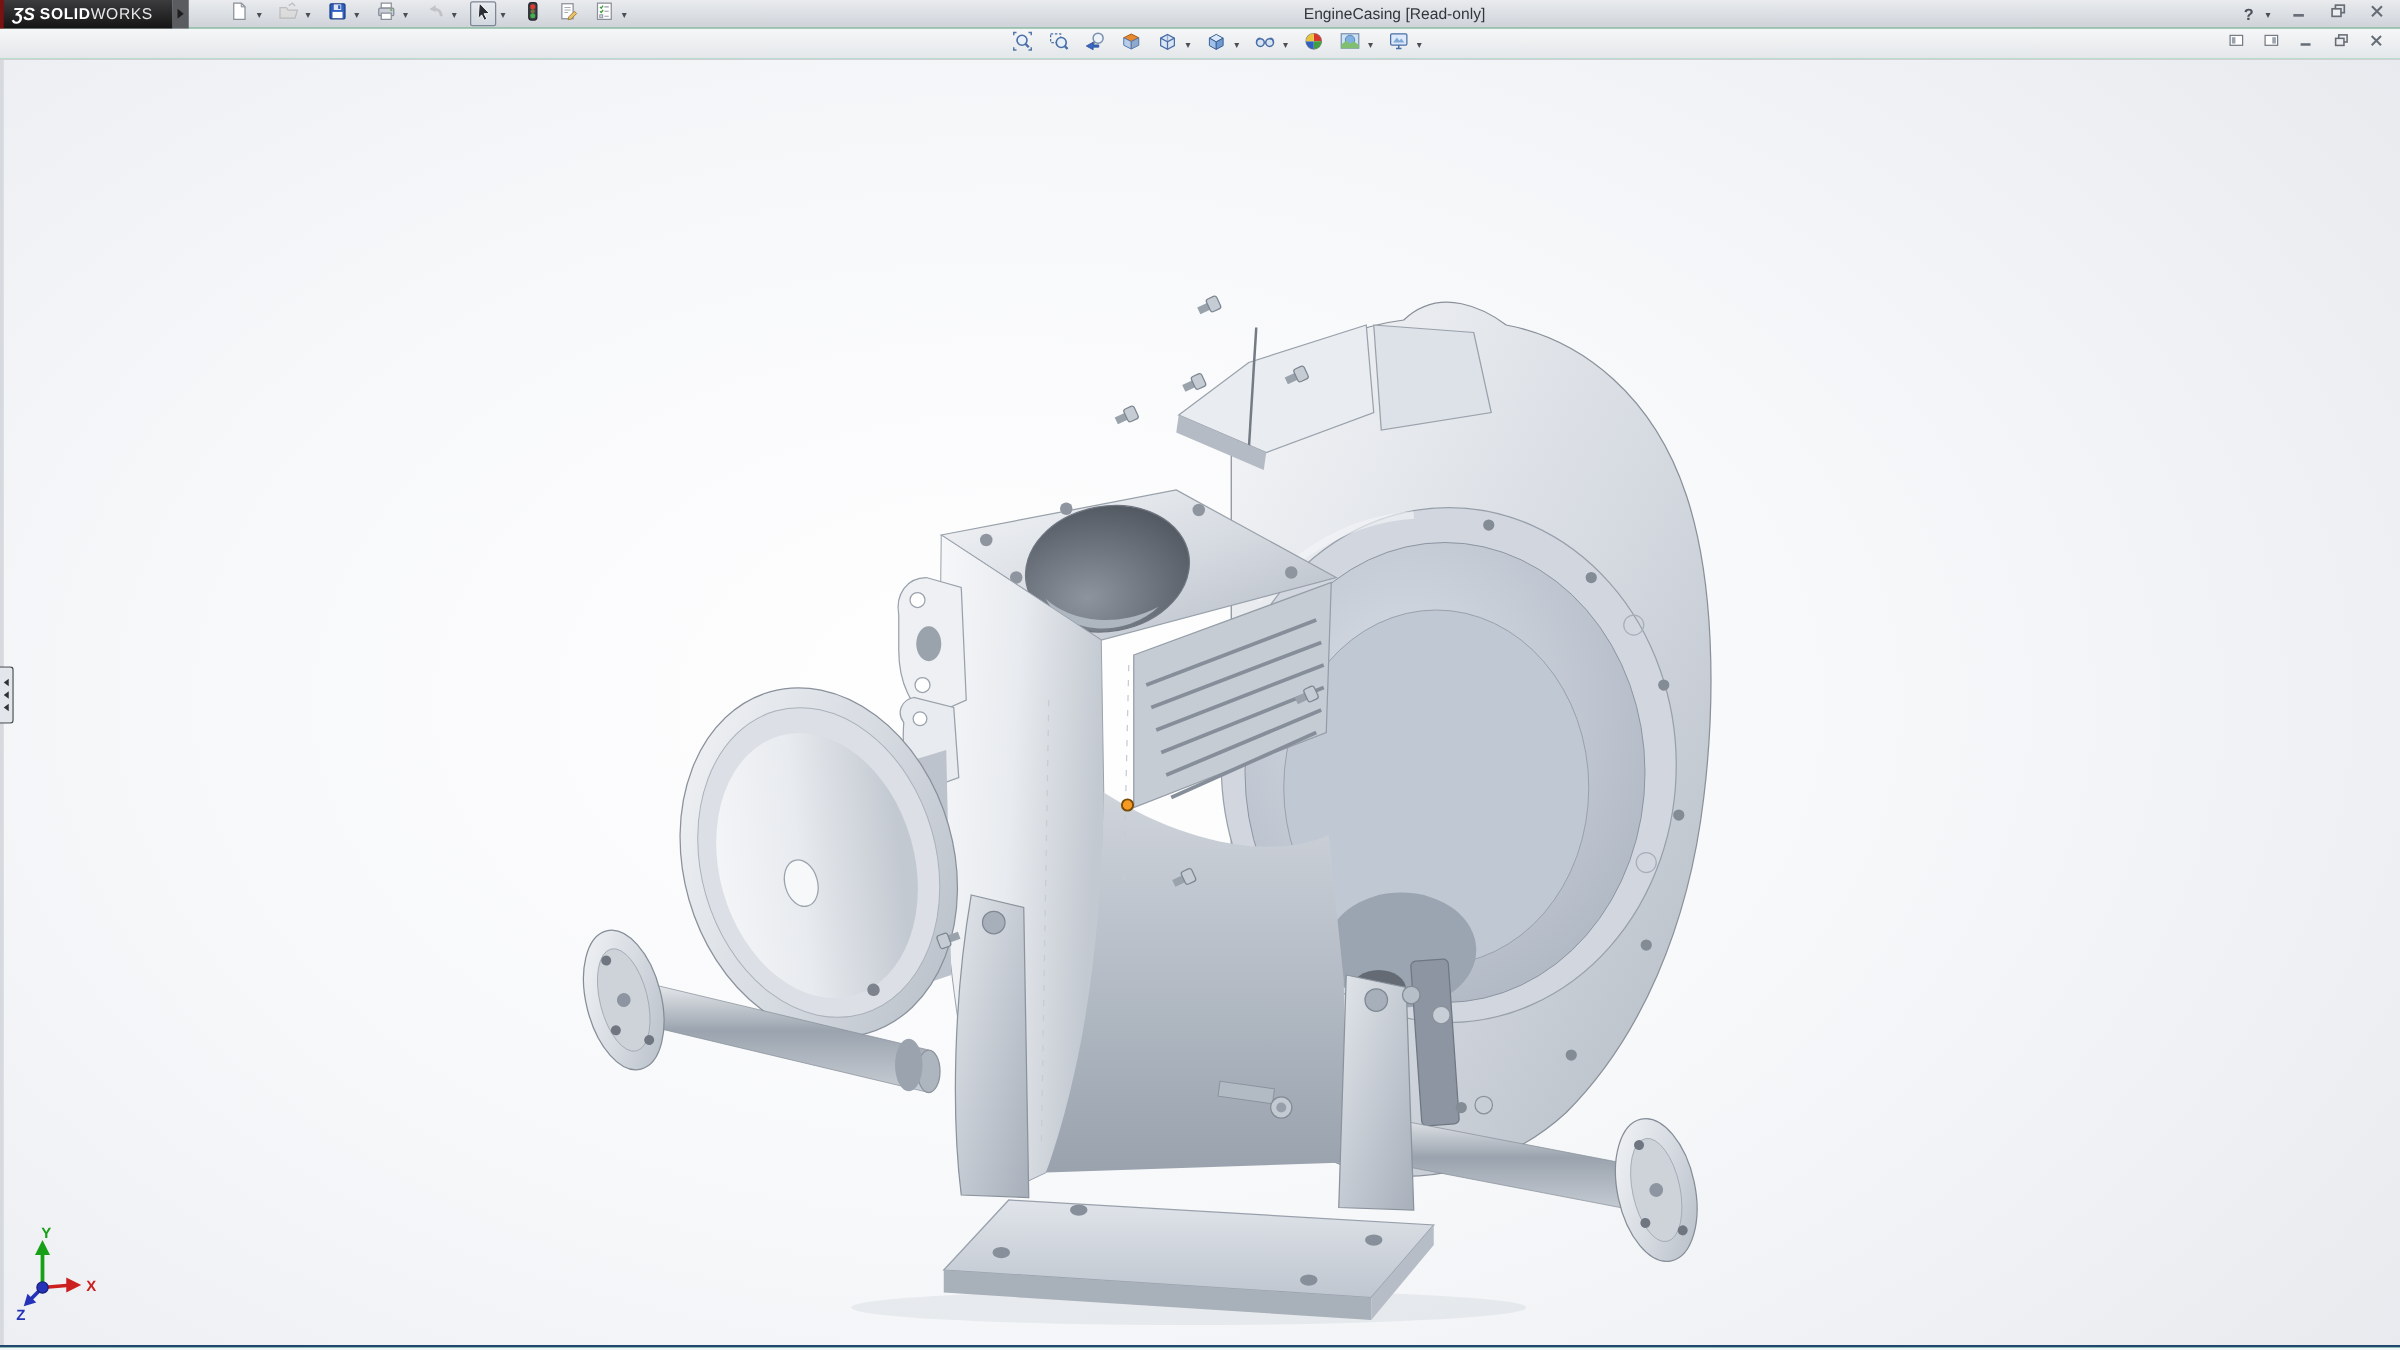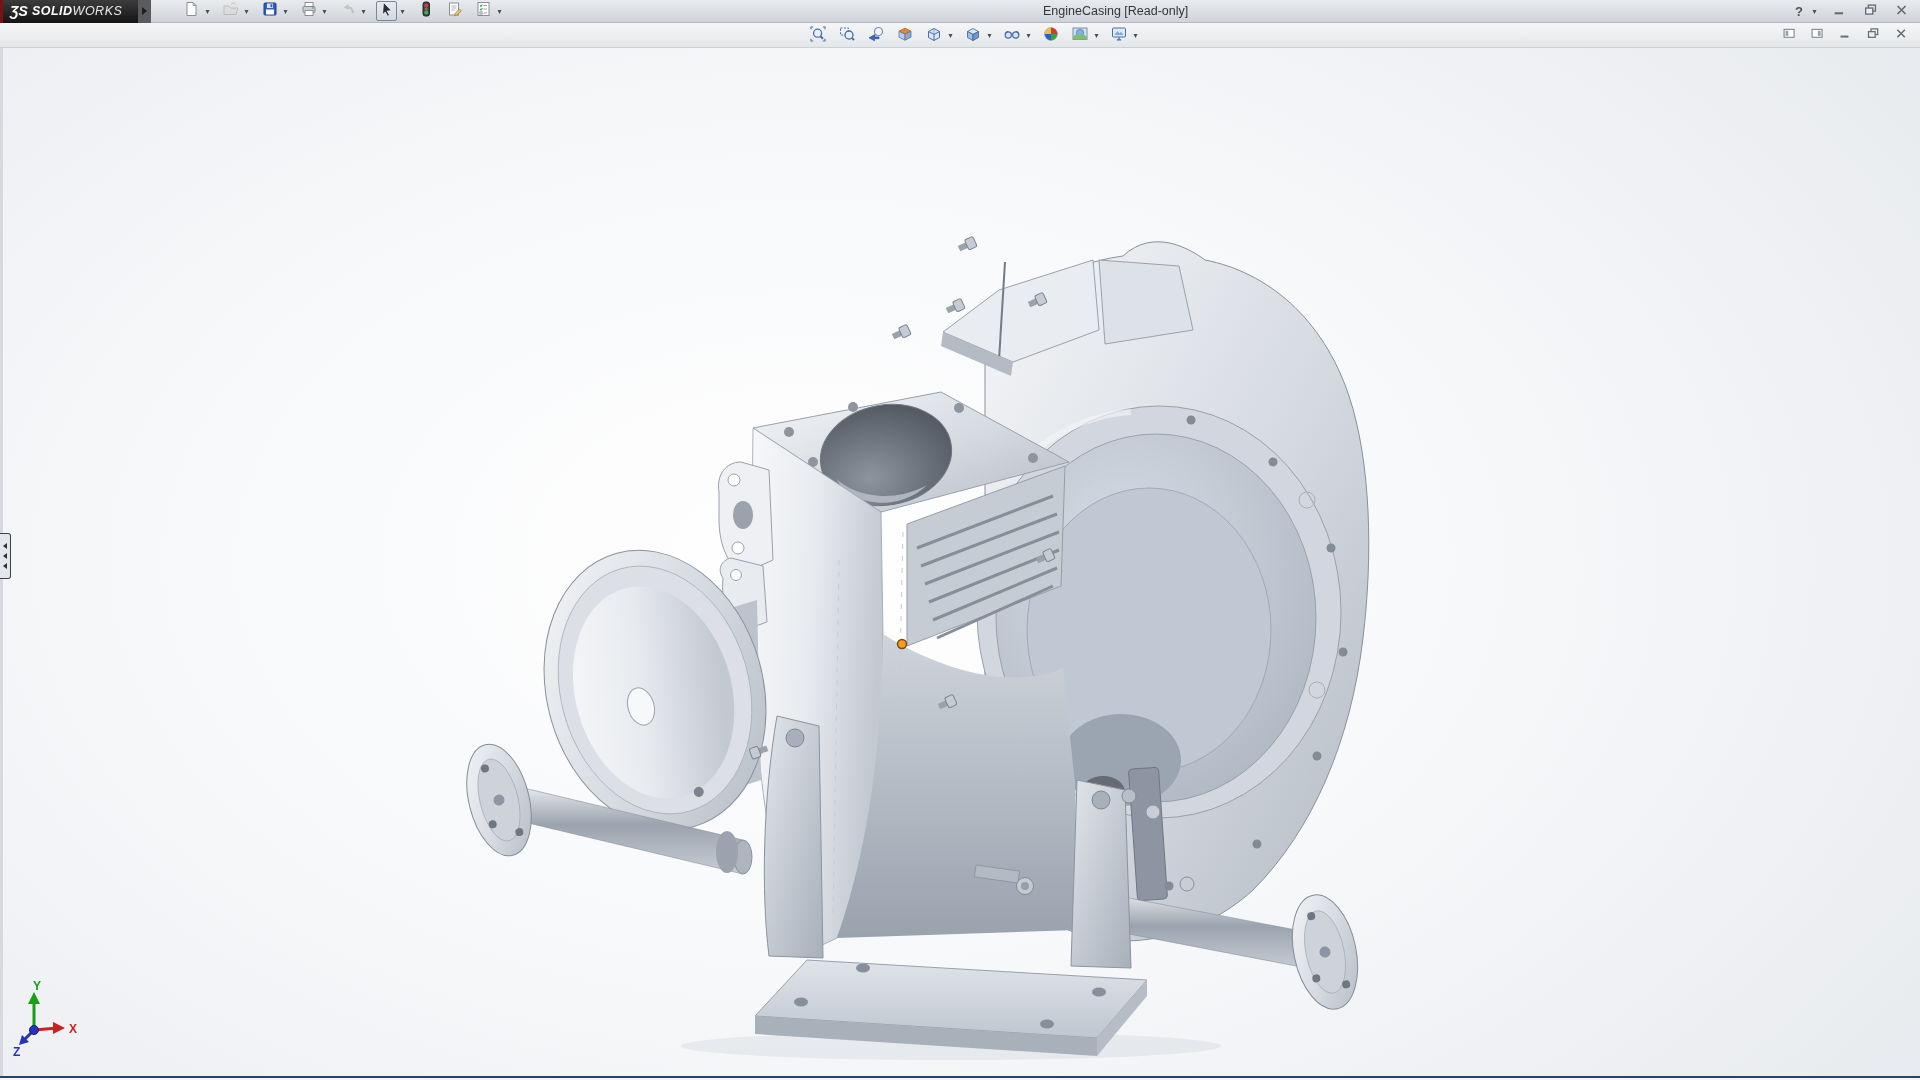--- a/index.html
+++ b/index.html
@@ -10,21 +10,21 @@
   
   .titlebar { position:absolute; left:0; top:0; width:1920px; height:23px;
     background:linear-gradient(#e9ebee,#cfd3d9); border-bottom:1px solid #b4b8bf;
     display:flex; align-items:center; }
   .logo-block { position:relative; width:138px; height:23px;
     background:linear-gradient(#3c3c3e,#141415); display:flex; align-items:center;
     padding-left:10px; gap:4px; flex:0 0 auto; }
   .logo-block::before { content:""; position:absolute; left:0; top:0; width:3px; height:23px;
     background:#7a1212; }
   .logo-mark { color:#fff; font-style:italic; font-weight:bold; font-size:14px; }
-  .brand { color:#fff; font-size:12.5px; letter-spacing:.5px; font-style:italic; }
+  .brand { color:#fff; font-size:12.5px; letter-spacing:.5px; }
   .brand .b { font-weight:bold; } .brand .l { font-weight:normal; color:#e8e8e8; }
   .flyout { width:13px; height:23px; background:#5a5c60; display:flex; align-items:center;
     justify-content:center; flex:0 0 auto; }
   .flyout span { width:0; height:0; border-left:5px solid #1d1e20; border-top:4px solid transparent;
     border-bottom:4px solid transparent; }
   .std-toolbar { display:flex; align-items:center; gap:4px; margin-left:28px; }
   .tbtn-group { display:flex; align-items:center; gap:1px; padding:0 2px; }
   .tbtn { width:21px; height:20px; display:flex; align-items:center; justify-content:center;
     border:1px solid transparent; border-radius:2px; cursor:default; }
   .tbtn.pressed { border:1px solid #7e8894; background:linear-gradient(#e7ebf0,#d2d8df); }

